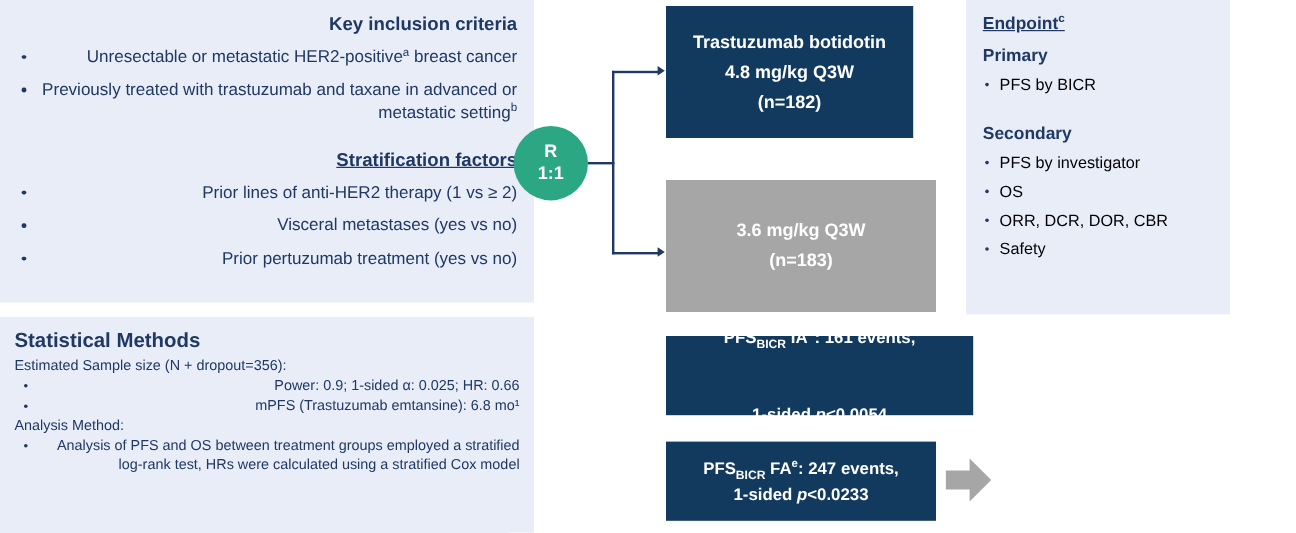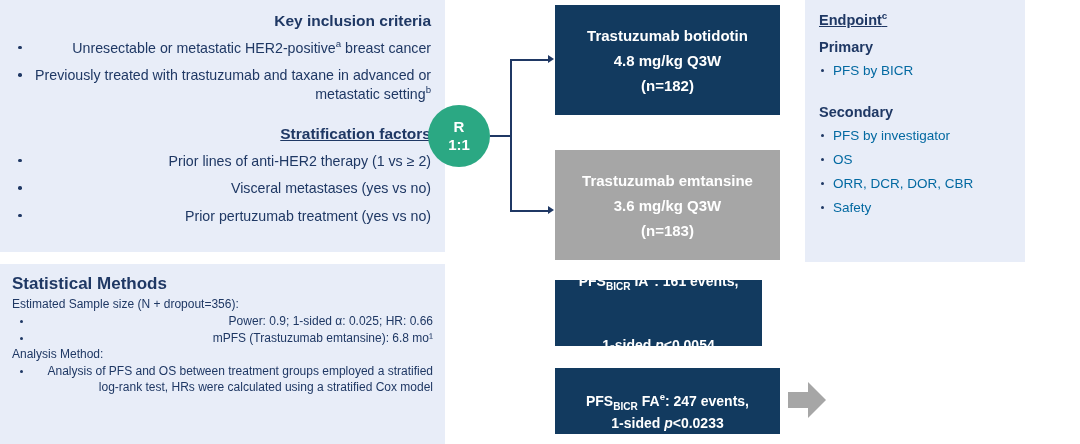--- a/index.html
+++ b/index.html
@@ -63,40 +63,40 @@
     border-left:6px solid #1F3864;}
   #arrow-up{left:548px;top:55px;}
   #arrow-down{left:548px;top:206px;}
 
   
   .tbox{position:absolute;box-sizing:border-box;
     display:flex;flex-direction:column;align-items:center;justify-content:center;
     color:#ffffff;font-weight:bold;text-align:center;}
   .tbox .ln{line-height:1.0;margin:5px 0;font-size:15px;}
 
-  #arm-navy{left:555px;top:5px;width:225px;height:110px;background:#123A5F;}
+  #arm-navy{left:555px;top:5px;width:206px;height:110px;background:#123A5F;}
   #arm-gray{left:555px;top:150px;width:225px;height:110px;background:#A6A6A6;}
 
-  #pfs-ia{left:555px;top:280px;width:207px;height:66px;background:#123A5F;gap:42px;}
-  #pfs-fa{left:555px;top:368px;width:225px;height:66px;background:#123A5F;justify-content:flex-end;}
+  #pfs-ia{left:555px;top:280px;width:256px;height:66px;background:#123A5F;gap:42px;}
+  #pfs-fa{left:555px;top:368px;width:225px;height:66px;background:#123A5F;}
   .tbox .ln-sm{font-size:14px;line-height:1.0;margin:4px 0;}
   .sub{font-size:0.72em;vertical-align:sub;line-height:0;}
   .ital{font-style:italic;}
 
   
   #gray-arrow{position:absolute;left:788px;top:382px;width:38px;height:36px;}
 
   
   #endpoint-panel{left:805px;top:0px;width:220px;height:262px;padding:12px 14px 0 14px;}
   .ep-title{font-weight:bold;font-size:14.5px;text-decoration:underline;margin:0 0 11px 0;color:#1F3864;}
   .ep-head{font-weight:bold;font-size:14.5px;margin:0 0 8px 0;color:#1F3864;}
   .ep-head.sec{margin-top:24px;}
   ul.ep-bullets{list-style:none;margin:0;padding:0;}
   ul.ep-bullets > li{position:relative;padding-left:14px;font-size:13.5px;
-    line-height:1.25;margin-bottom:7px;color:#0369a1;}
+    line-height:1.25;margin-bottom:7px;color:#000000;}
   ul.ep-bullets > li::before{content:"";position:absolute;left:2px;top:6px;
     width:3.2px;height:3.2px;border-radius:50%;background:#1F3864;}
 
   #os-box{left:830px;top:368px;width:250px;height:66px;background:#E8EDF8;
     display:flex;flex-direction:column;align-items:center;justify-content:center;
     color:#1F3864;text-align:center;}
   #os-box .ln{font-size:14px;line-height:1.0;margin:6px 0;}
 </style>
 </head>
 <body>
@@ -139,21 +139,20 @@
 <div class="arrowhead" id="arrow-up"></div>
 <div class="arrowhead" id="arrow-down"></div>
 
 <div class="tbox" id="arm-navy">
   <div class="ln">Trastuzumab botidotin</div>
   <div class="ln">4.8 mg/kg  Q3W</div>
   <div class="ln">(n=182)</div>
 </div>
 
 <div class="tbox" id="arm-gray">
-  <div class="ln">Trastuzumab emtansine</div>
   <div class="ln">3.6 mg/kg  Q3W</div>
   <div class="ln">(n=183)</div>
 </div>
 
 <div class="tbox" id="pfs-ia">
   <div class="ln-sm"><span>PFS</span><span class="sub">BICR</span>&nbsp;<span>IA</span><sup>d</sup><span>: 161 events,</span></div>
   <div class="ln-sm"><span>1-sided </span><span class="ital">p</span><span>&lt;0.0054</span></div>
 </div>
 
 <div class="tbox" id="pfs-fa">

